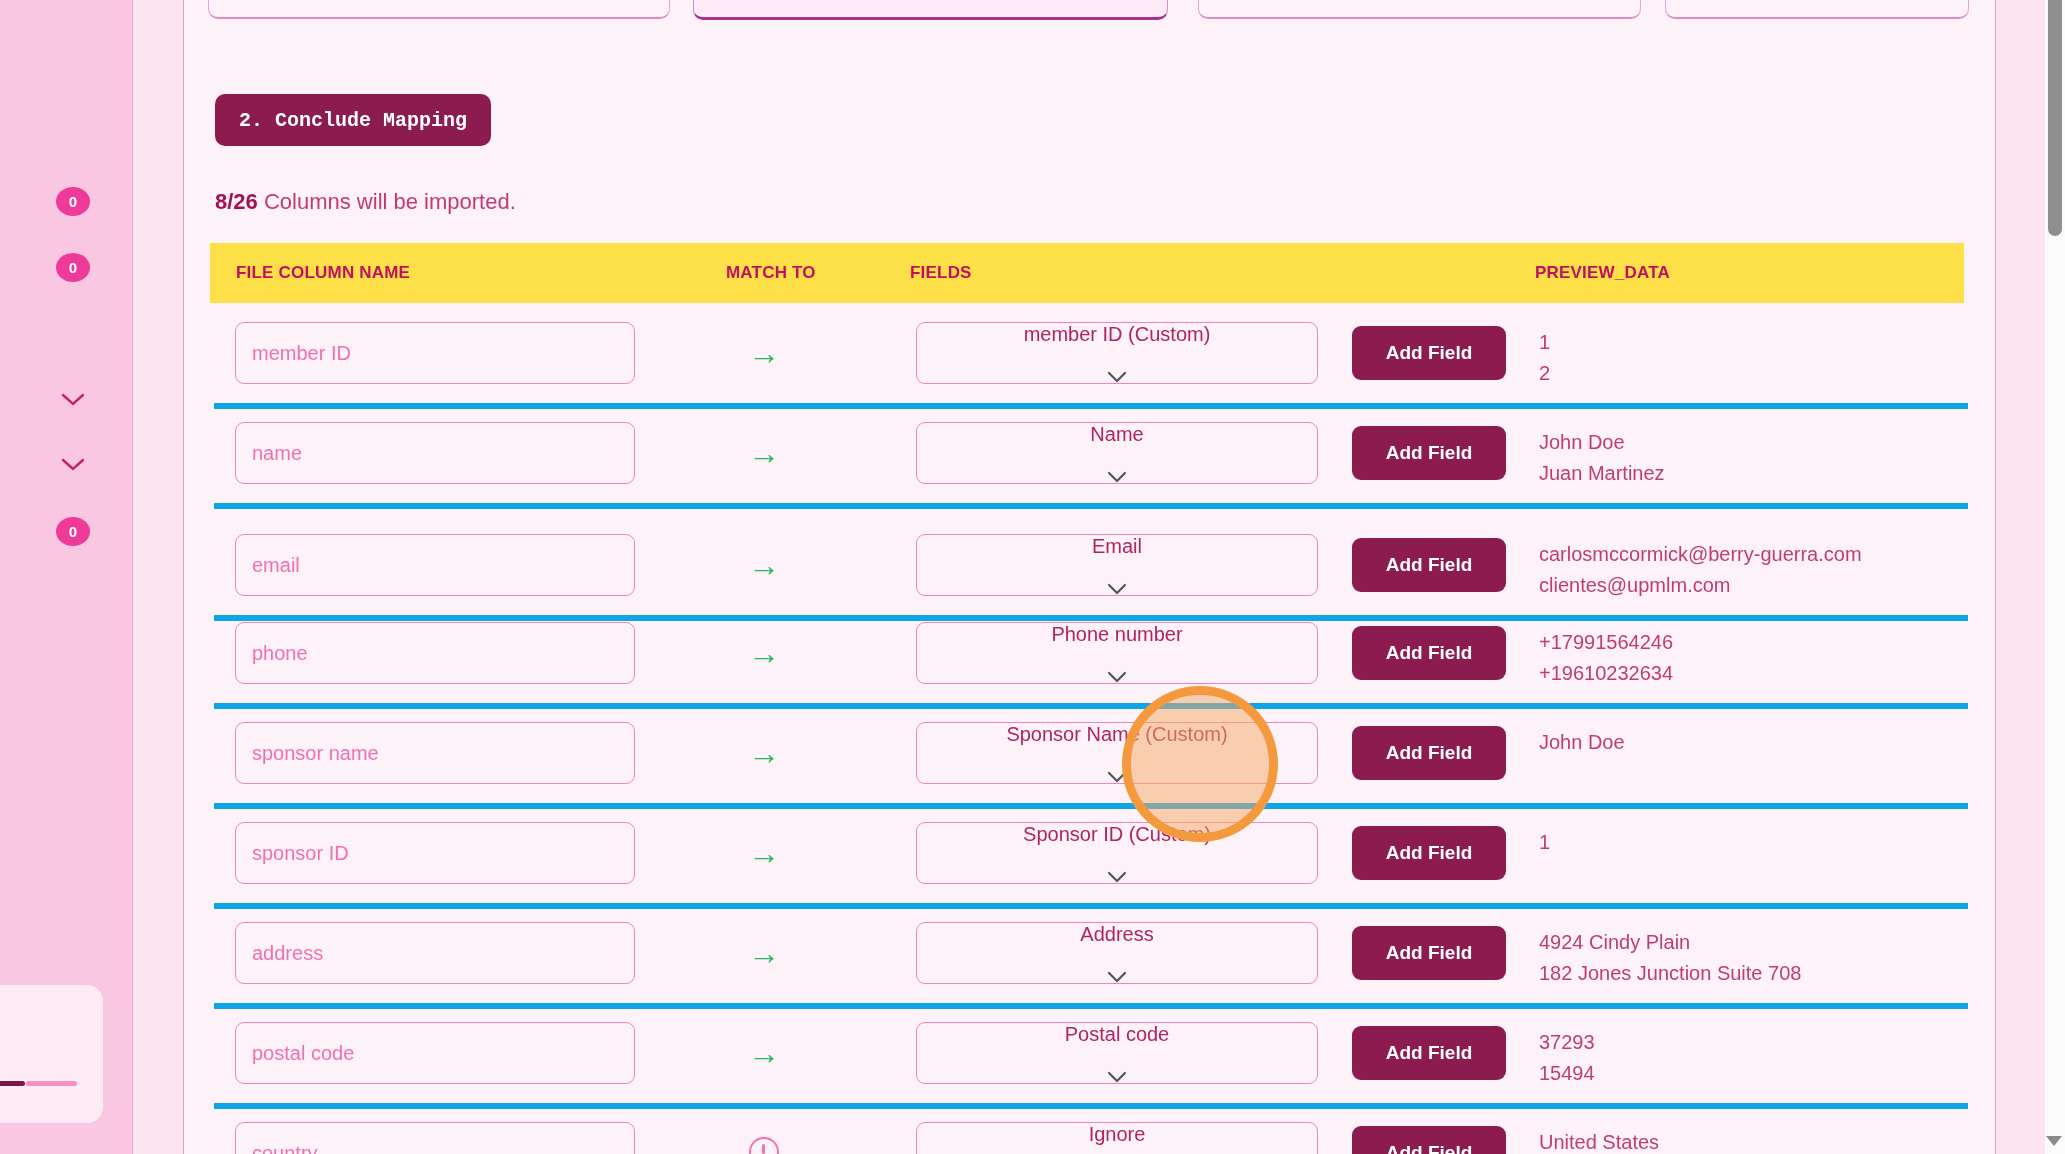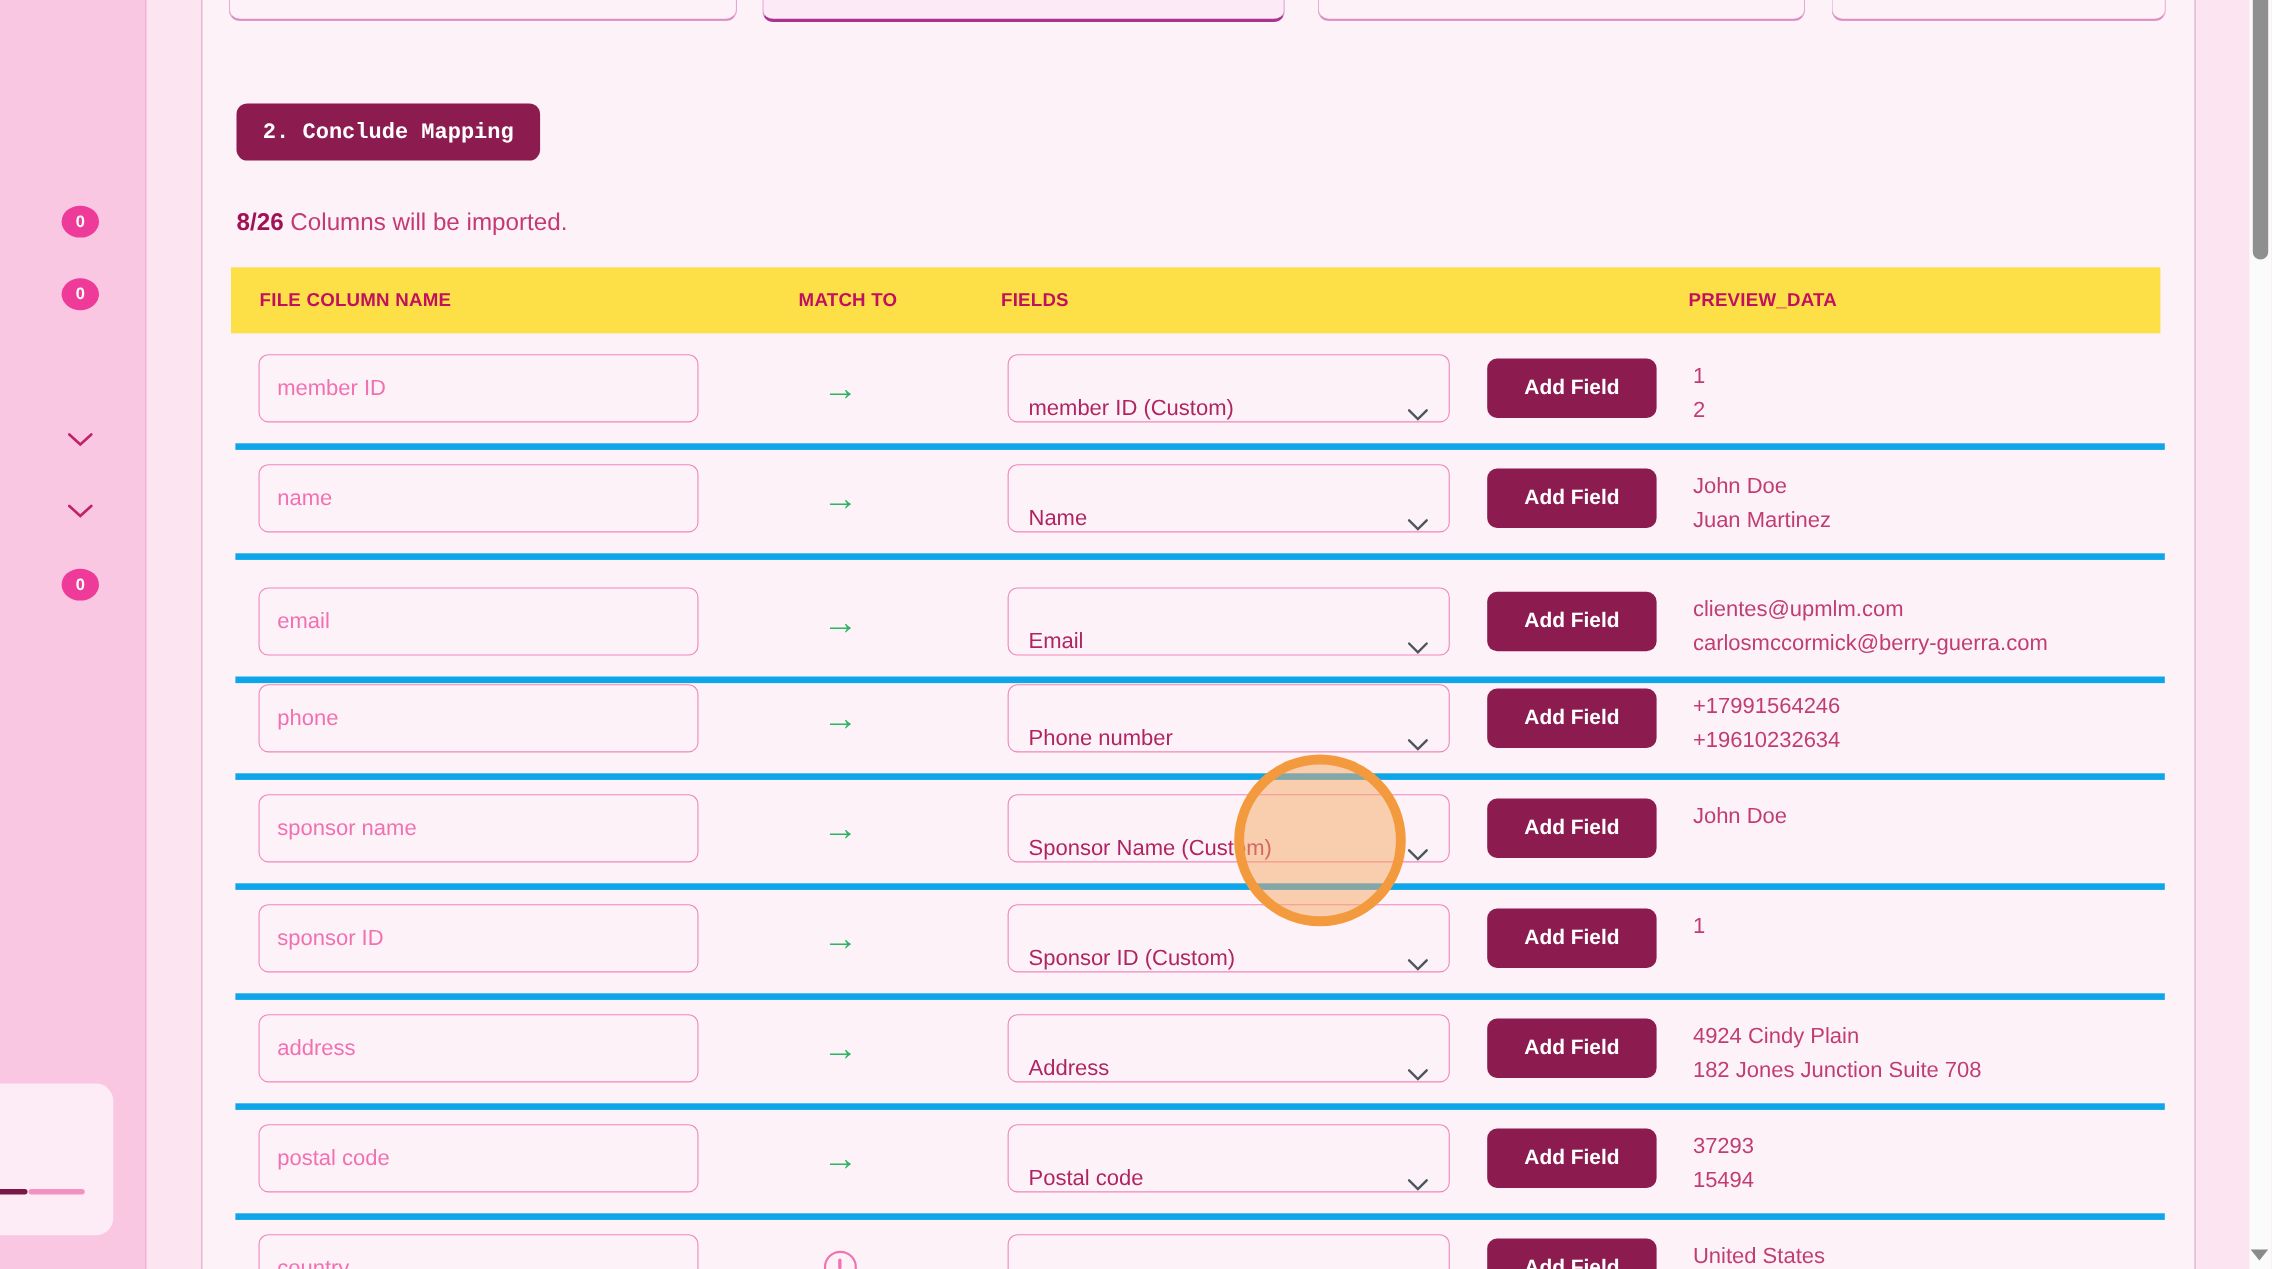--- a/index.html
+++ b/index.html
@@ -85,22 +85,22 @@
   }
   .arrow-glyph{color:#2db563;font-size:32px;line-height:1;}
   .warn-icon{
     position:absolute;left:535px;top:34px;width:30px;height:30px;
     border:2px solid #f273b2;border-radius:50%;box-sizing:border-box;
   }
   .warn-icon i{position:absolute;left:11px;top:5px;width:3px;height:10px;background:#f273b2;border-radius:2px;}
   .field-select{
     position:absolute;left:702px;top:19px;width:402px;height:62px;
     box-sizing:border-box;border:1px solid #ef86bc;border-radius:9px;
-    background:#fdf2f8;display:flex;align-items:flex-end;justify-content:space-between;
-    padding:0 18px;cursor:pointer;
+    background:#fdf2f8;display:flex;align-items:center;justify-content:space-between;
+    padding:0 18px;cursor:pointer;flex-direction:column;
   }
   .field-select .lbl{color:#b02462;font-size:20px;}
   .add-btn{
     position:absolute;left:1138px;top:23px;width:154px;height:54px;
     background:#8c1b50;border:none;border-radius:9px;
     color:#fff;font-weight:bold;font-size:19px;
     font-family:"Liberation Sans",sans-serif;
     display:flex;align-items:center;justify-content:center;cursor:pointer;
   }
   .preview{
@@ -205,22 +205,22 @@
     </div>
 
     <div class="field-select">
       <span class="lbl">Email</span>
       <svg width="20" height="12" viewBox="0 0 20 12">
         <polyline points="2,2 10,10 18,2" fill="none" stroke="#4d565e" stroke-width="2.2" stroke-linecap="round"></polyline>
       </svg>
     </div>
     <button class="add-btn">Add Field</button>
     <div class="preview">
+          <div>carlosmccormick@berry-guerra.com</div>
           <div>clientes@upmlm.com</div>
-          <div>carlosmccormick@berry-guerra.com</div>
         </div>
   </div>
       <div class="trow" style="top: 603px;">
     <input class="file-input" type="text" value="phone" style="">
     <div class="match-cell">
       <span class="arrow-glyph">→</span>
     </div>
 
     <div class="field-select">
       <span class="lbl">Phone number</span>

